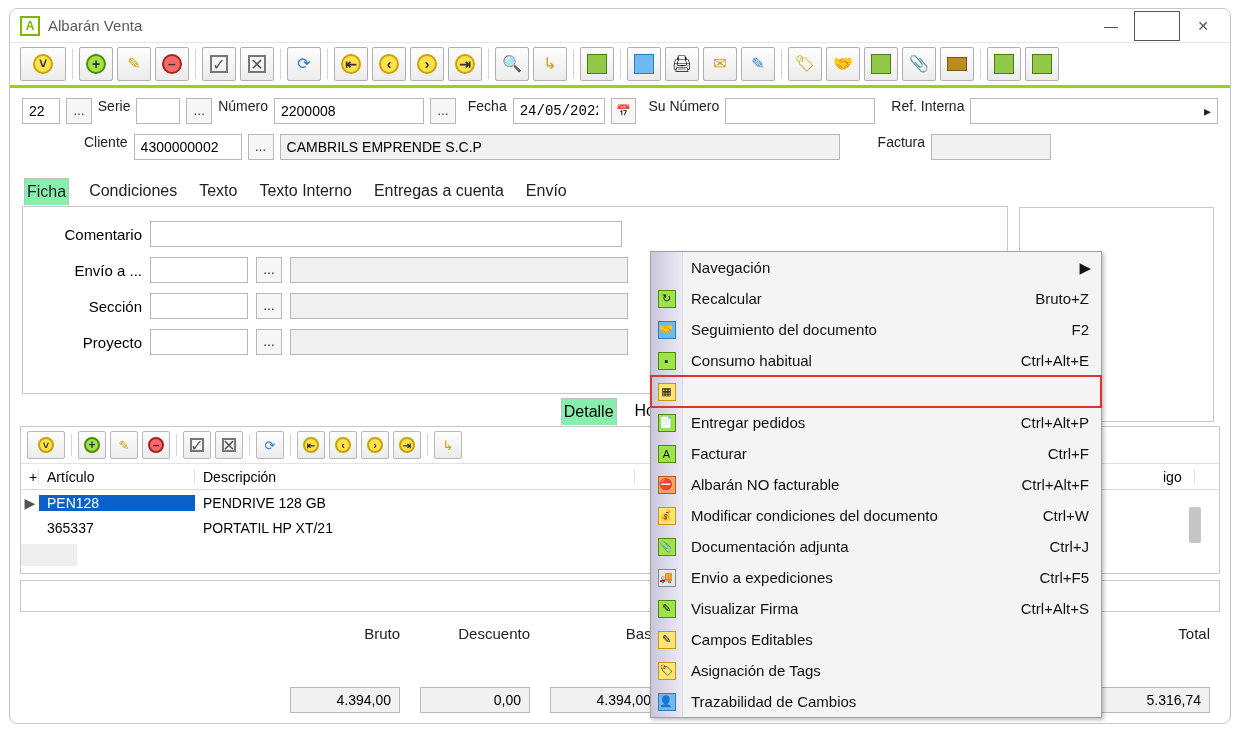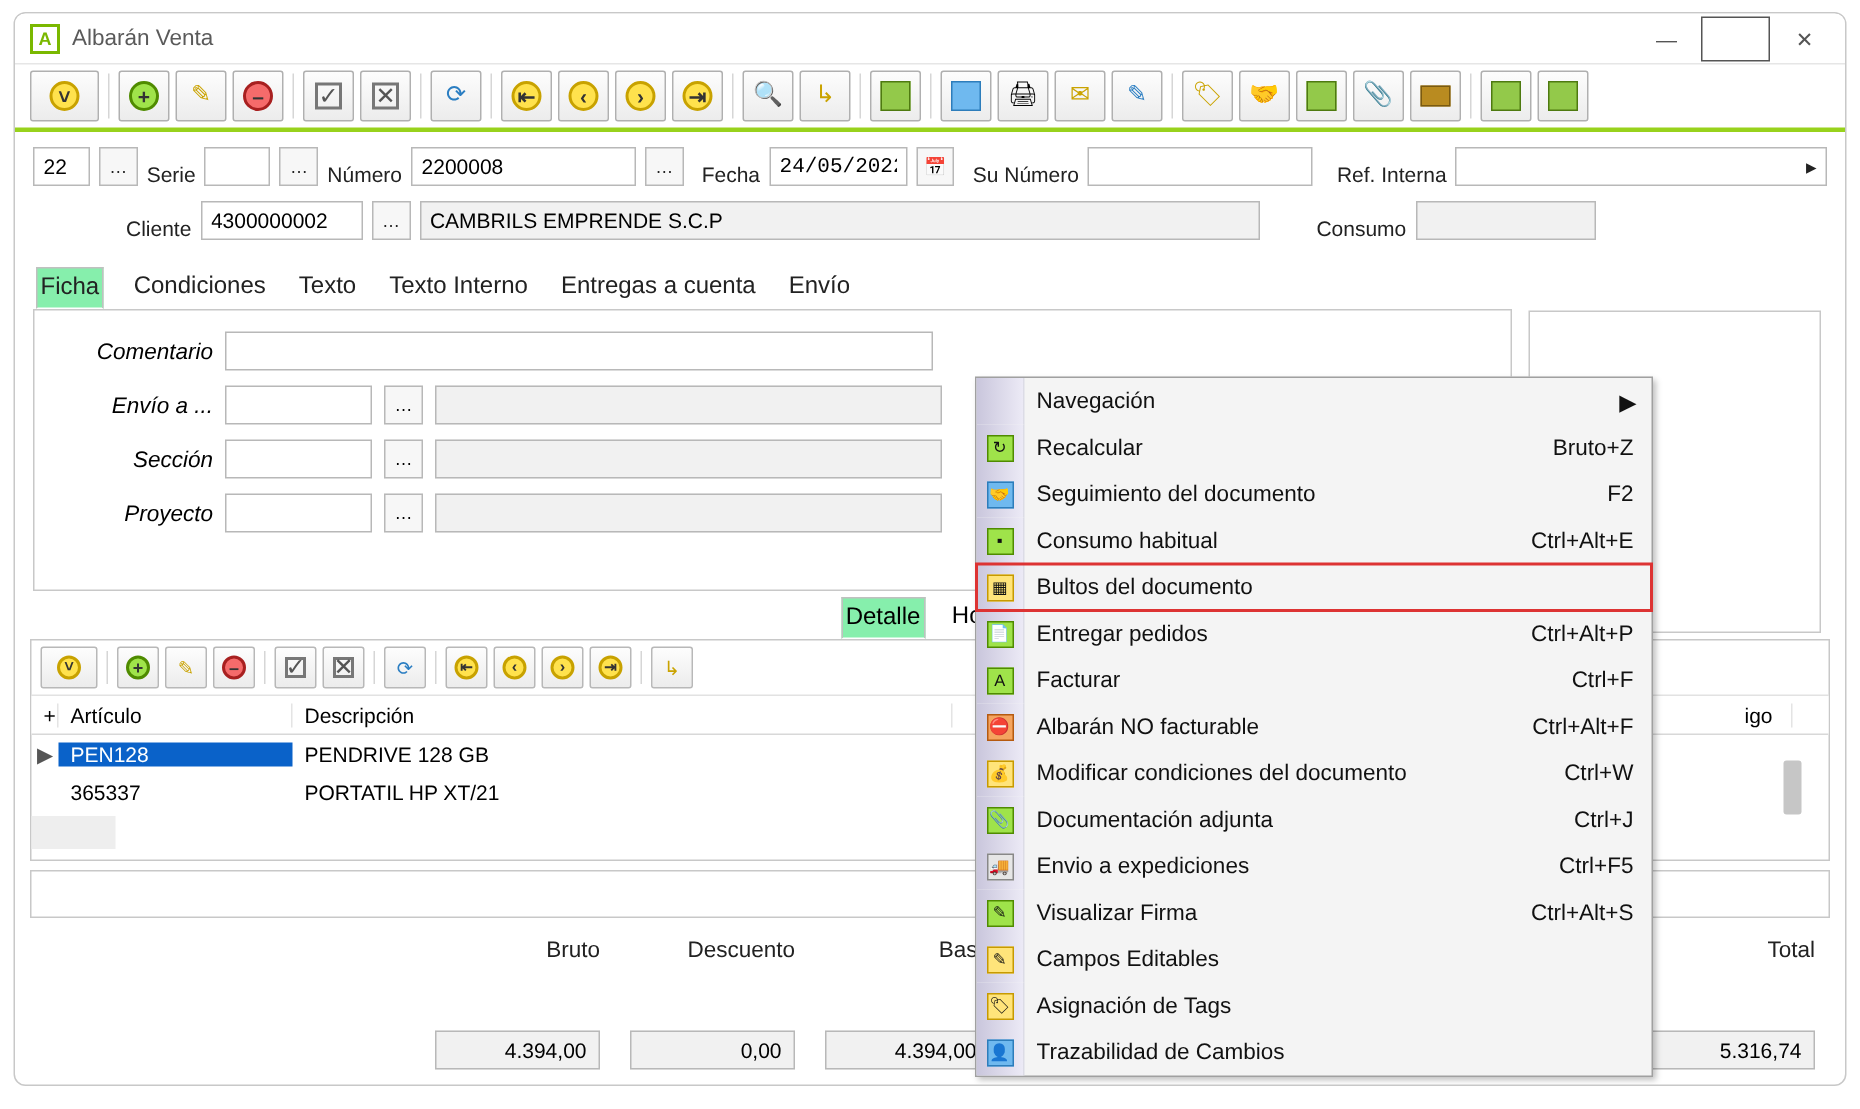--- a/index.html
+++ b/index.html
@@ -25,39 +25,39 @@
   .chk{width:18px;height:18px;border:2px solid #777;display:flex;align-items:center;justify-content:center;}
   .chk.check::after{content:"✓";color:#555;}
   .chk.x::after{content:"✕";color:#555;}
   .sq{width:20px;height:20px;background:#93c94a;border:1px solid #4e7a10;}
   .blue{background:#6fb9ef!important;border-color:#2d7dbb!important;}
   .brown{background:#b98b20!important;border-color:#7a5a10!important; height:14px!important;}
   .ico{font-size:16px;line-height:1;}
 
   
   .form-area{padding:10px 12px 6px;}
-  .row{display:flex;align-items:flex-end;gap:6px;font-size:14px;color:#222;margin-bottom:10px;}
+  .row{display:flex;align-items:flex-start;gap:6px;font-size:14px;color:#222;margin-bottom:10px;}
   .lbl{white-space:nowrap;}
   .inp{height:26px;border:1px solid #b8b8b8;background:#fff;padding:0 6px;font-size:14px;}
   .inp.ro{background:#f1f1f1;}
   .ell{width:26px;height:26px;border:1px solid #b8b8b8;background:#f7f7f7;display:flex;align-items:center;justify-content:center;font-size:12px;}
   .cal{width:26px;height:26px;border:1px solid #b8b8b8;background:#f7f7f7;display:flex;align-items:center;justify-content:center;font-size:12px;}
   .drop{width:250px;height:26px;border:1px solid #b8b8b8;background:#fff;display:flex;align-items:center;justify-content:flex-end;padding-right:6px;}
 
   
   .tabs{display:flex;gap:18px;padding:2px 14px 0;border-bottom:none;font-size:16px;color:#222;}
   .tab{padding:4px 2px;}
   .tab.active{border:1px solid #c0c0c0;border-bottom-color:#fff;background:#86efac;}
   .tabs-wrap{border:1px solid #c8c8c8;margin:0 12px;background:#fff;position:relative;}
   .panel-right{position:absolute;right:-207px;top:0;width:195px;height:215px;border:1px solid #c8c8c8;background:#fff;}
 
   
   .ficha{padding:14px 14px 20px;}
   .frow{display:flex;align-items:center;gap:8px;margin-bottom:10px;}
-  .frow .flbl{width:105px;text-align:right;font-size:15px;font-style:italic;}
+  .frow .flbl{width:105px;text-align:right;font-size:15px;}
   .ftext{flex:1;height:26px;border:1px solid #b8b8b8;background:#fff;}
   .ftext.ro{background:#f1f1f1;}
   .ftext.short{width:98px;flex:none;}
 
   
   .subtabs{display:flex;gap:16px;padding:4px 14px 0;font-size:16px;justify-content:center;}
   .subpanel{margin:0 10px;border:1px solid #c8c8c8;background:#fff;}
   .subtoolbar{padding:4px 6px;display:flex;gap:4px;align-items:center;border-bottom:1px solid #e2e2e2;}
   .sbtn{width:28px;height:28px;border:1px solid #b8b8b8;background:linear-gradient(#fdfdfd,#ececec);display:flex;align-items:center;justify-content:center;border-radius:2px;}
   .sbtn.wide{width:38px;}
@@ -213,21 +213,21 @@
       <span class="lbl" style="margin-left:6px">Su Número</span>
       <input class="inp" style="width: 150px;" value="">
       <span class="lbl" style="margin-left:10px">Ref. Interna</span>
       <div class="drop">▸</div>
     </div>
     <div class="row">
       <span class="lbl" style="margin-left:62px">Cliente</span>
       <input class="inp" style="width: 108px;" value="4300000002">
       <div class="ell">…</div>
       <input class="inp ro" style="width: 560px;" value="CAMBRILS EMPRENDE S.C.P">
-      <span class="lbl" style="margin-left:32px">Consumo</span>
+      <span class="lbl" style="margin-left:32px">Factura</span>
       <input class="inp ro" style="width: 120px;" value="">
     </div>
   </div>
 
   <div style="position:relative;margin-right:210px;">
     <div class="tabs">
       <div class="tab active"><span>Ficha</span></div>
       <div class="tab"><span>Condiciones</span></div>
       <div class="tab"><span>Texto</span></div>
       <div class="tab"><span>Texto Interno</span></div>
@@ -383,21 +383,20 @@
         <div class="ctx-icon">
           <span class="ci green">▪</span>
         </div>
         <div class="ctx-label">Consumo habitual</div>
         <div class="ctx-short">Ctrl+Alt+E</div>
       </div>
       <div class="ctx-row highlight">
         <div class="ctx-icon">
           <span class="ci yellow">▦</span>
         </div>
-        <div class="ctx-label">Bultos del documento</div>
         <div class="ctx-short"></div>
       </div>
       <div class="ctx-row">
         <div class="ctx-icon">
           <span class="ci green">📄</span>
         </div>
         <div class="ctx-label">Entregar pedidos</div>
         <div class="ctx-short">Ctrl+Alt+P</div>
       </div>
       <div class="ctx-row">

